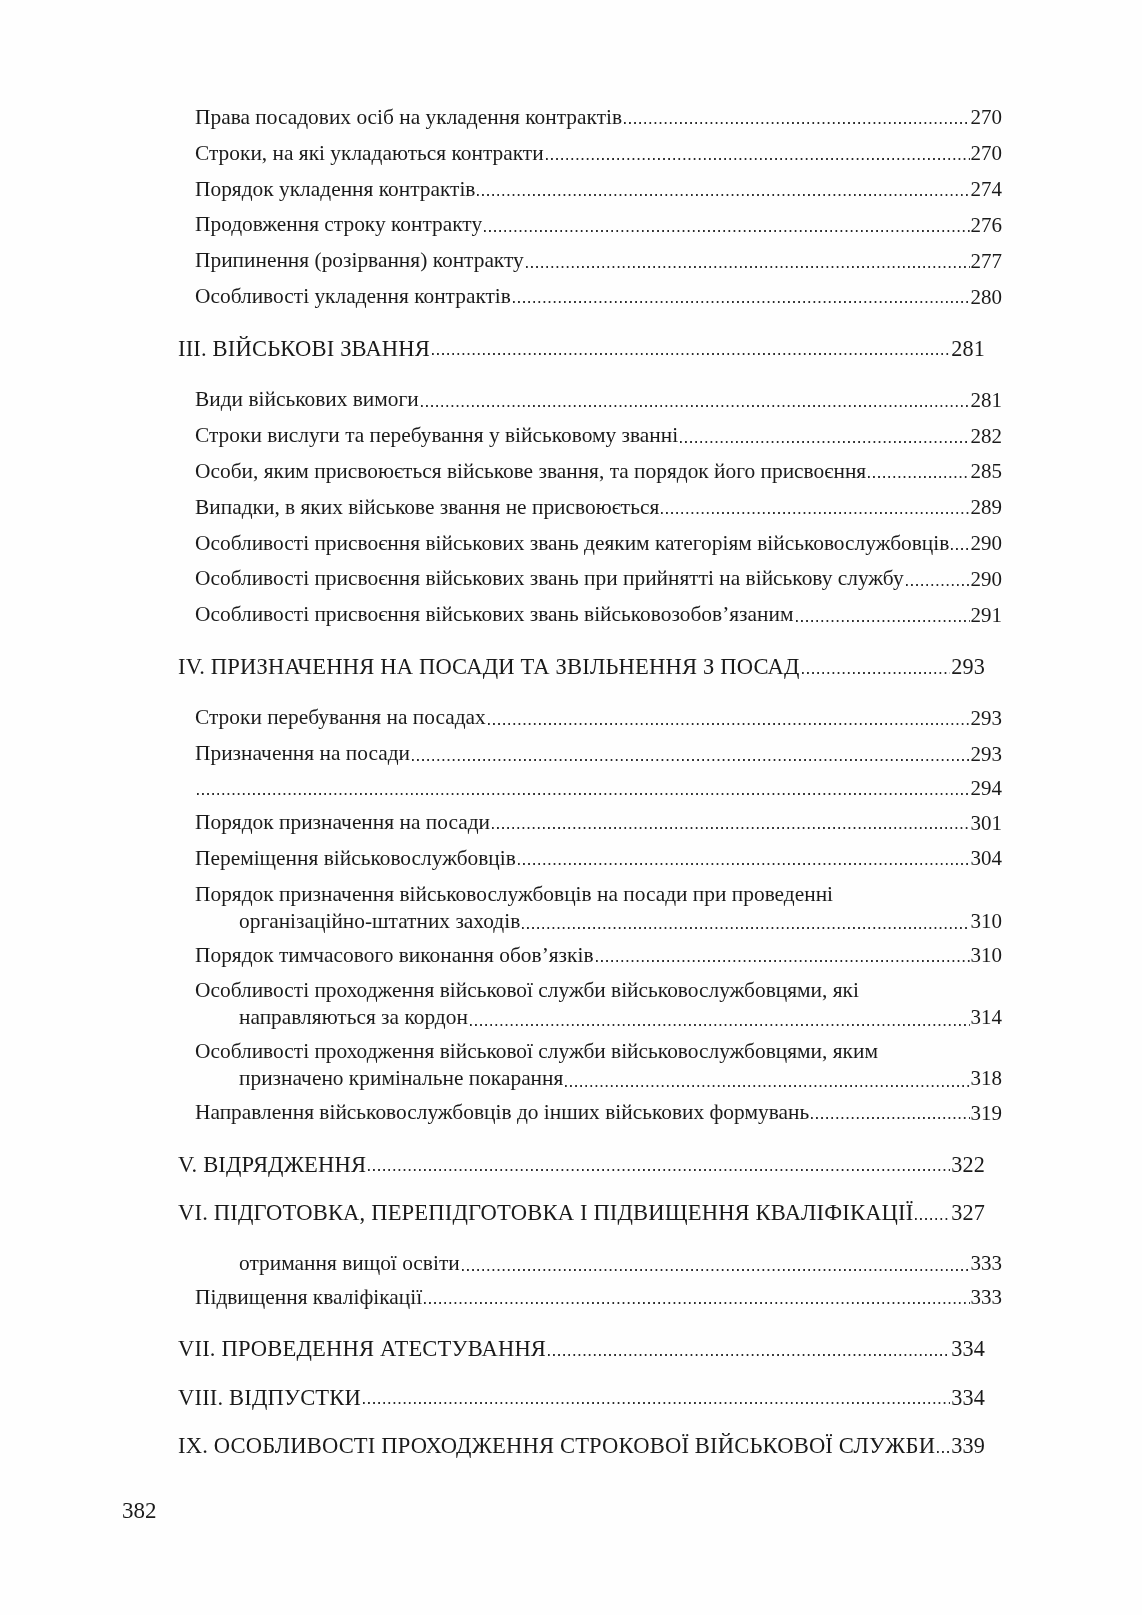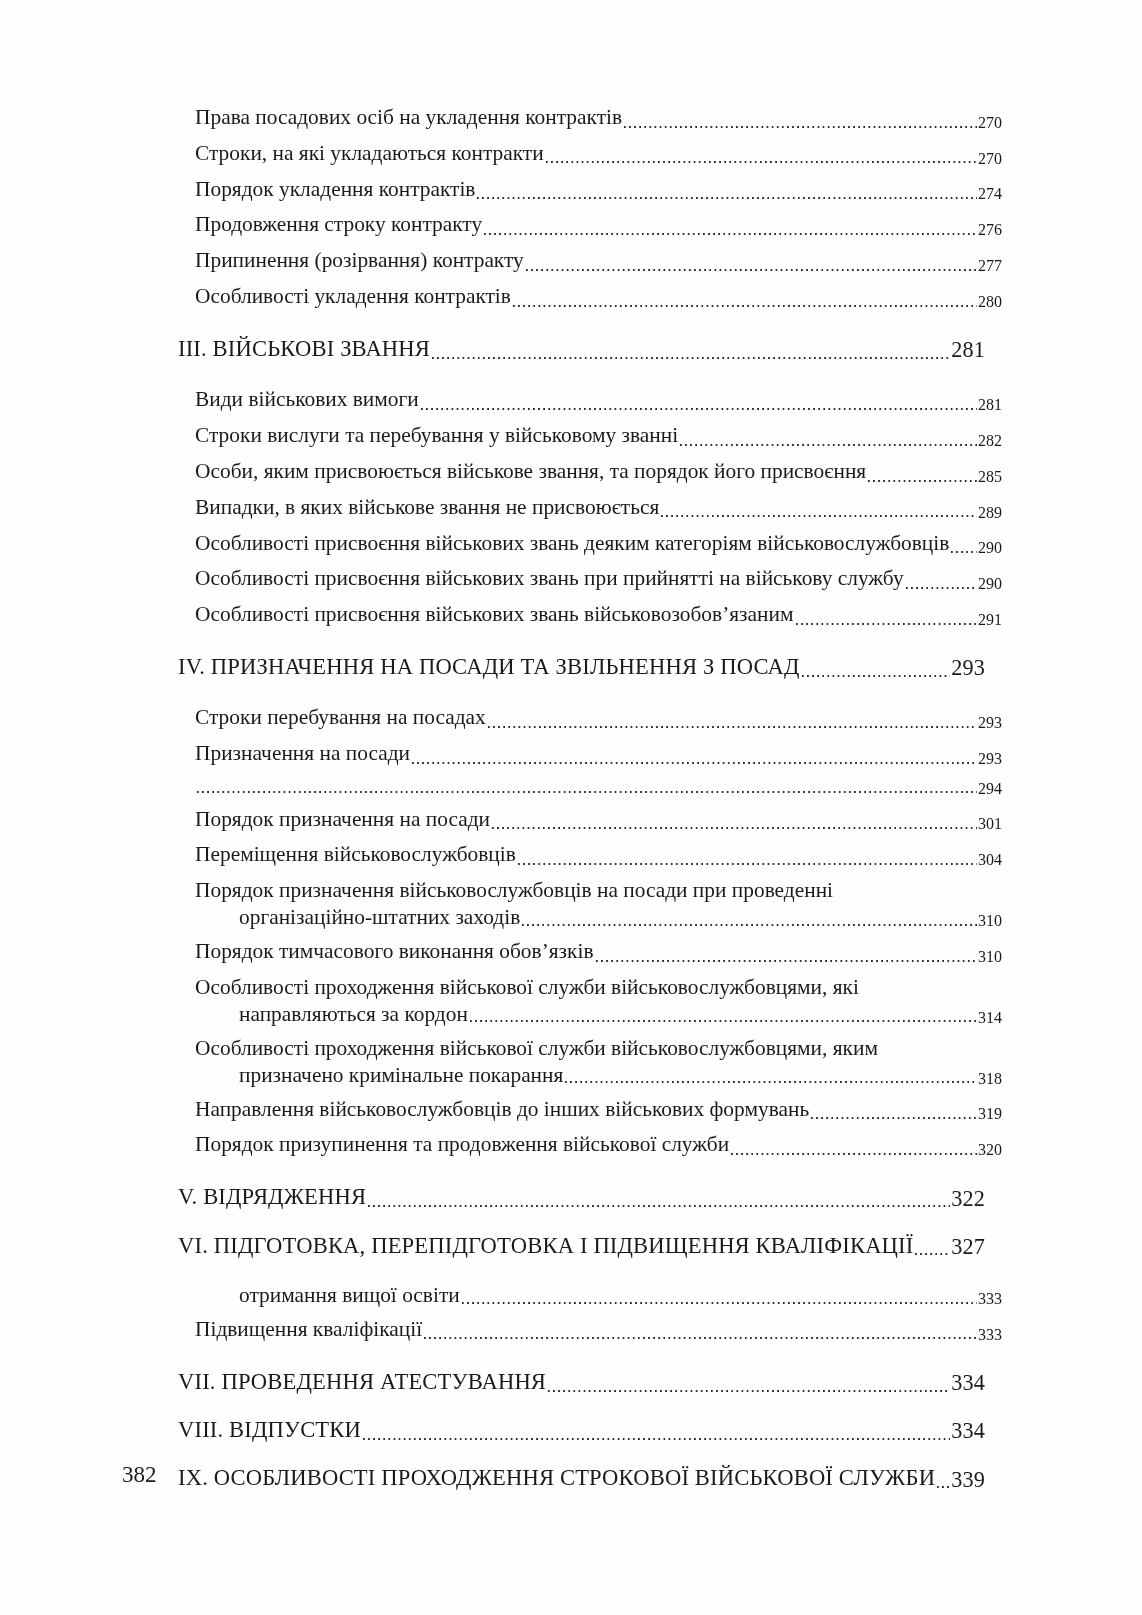--- a/index.html
+++ b/index.html
@@ -26,21 +26,21 @@
   .toc {
     position: absolute;
     left: 178px;
     top: 100px;
     width: 807px;
   }
 
   
   .entry {
     display: flex;
-    align-items: flex-end;
+    align-items: center;
     width: 100%;
     box-sizing: border-box;
   }
 
   .entry .title {
     white-space: pre-wrap;
     line-height: 1.30;
   }
 
   .entry .leader {
@@ -81,40 +81,40 @@
 
   
   .lvl2 {
     margin-left: 17px;
     margin-top: 0;
     margin-bottom: 0;
     font-size: 21.4px;
     padding-top: 4px;
     padding-bottom: 4px;
   }
-  .lvl2 .pagenum { font-size: 16px; }
+  .lvl2 .pagenum { font-size: 21px; }
 
   
   .entry.wrap {
     display: block;
   }
   .entry.wrap .title {
     display: block;
   }
   .entry.wrap .tail {
     display: flex;
     align-items: flex-end;
     width: 100%;
   }
   .entry.wrap .tail .lastline { flex: 0 0 auto; white-space: nowrap; margin-left: 44px; }
 
   .folio {
     position: absolute;
     left: 122px;
-    top: 1462px;
+    top: 1498px;
     font-size: 23px;
     color: #1a1a1a;
   }
 </style>
 </head>
 <body>
 
 <div class="page">
   <div class="toc" id="toc-root">
       <div class="entry lvl2">
@@ -243,25 +243,20 @@
           <span class="lastline">призначено кримінальне покарання</span>
           <span class="leader"></span>
           <span class="pagenum">318</span>
         </div>
       </div>
       <div class="entry lvl2">
         <span class="title">Направлення військовослужбовців до інших військових формувань</span>
         <span class="leader"></span>
         <span class="pagenum">319</span>
       </div>
-      <div class="entry lvl2">
-        <span class="title">Порядок призупинення та продовження військової служби</span>
-        <span class="leader"></span>
-        <span class="pagenum">320</span>
-      </div>
       <div class="entry lvl1">
         <span class="title">V. ВІДРЯДЖЕННЯ</span>
         <span class="leader"></span>
         <span class="pagenum">322</span>
       </div>
       <div class="entry lvl1">
         <span class="title">VI. ПІДГОТОВКА, ПЕРЕПІДГОТОВКА І ПІДВИЩЕННЯ КВАЛІФІКАЦІЇ</span>
         <span class="leader"></span>
         <span class="pagenum">327</span>
       </div>

